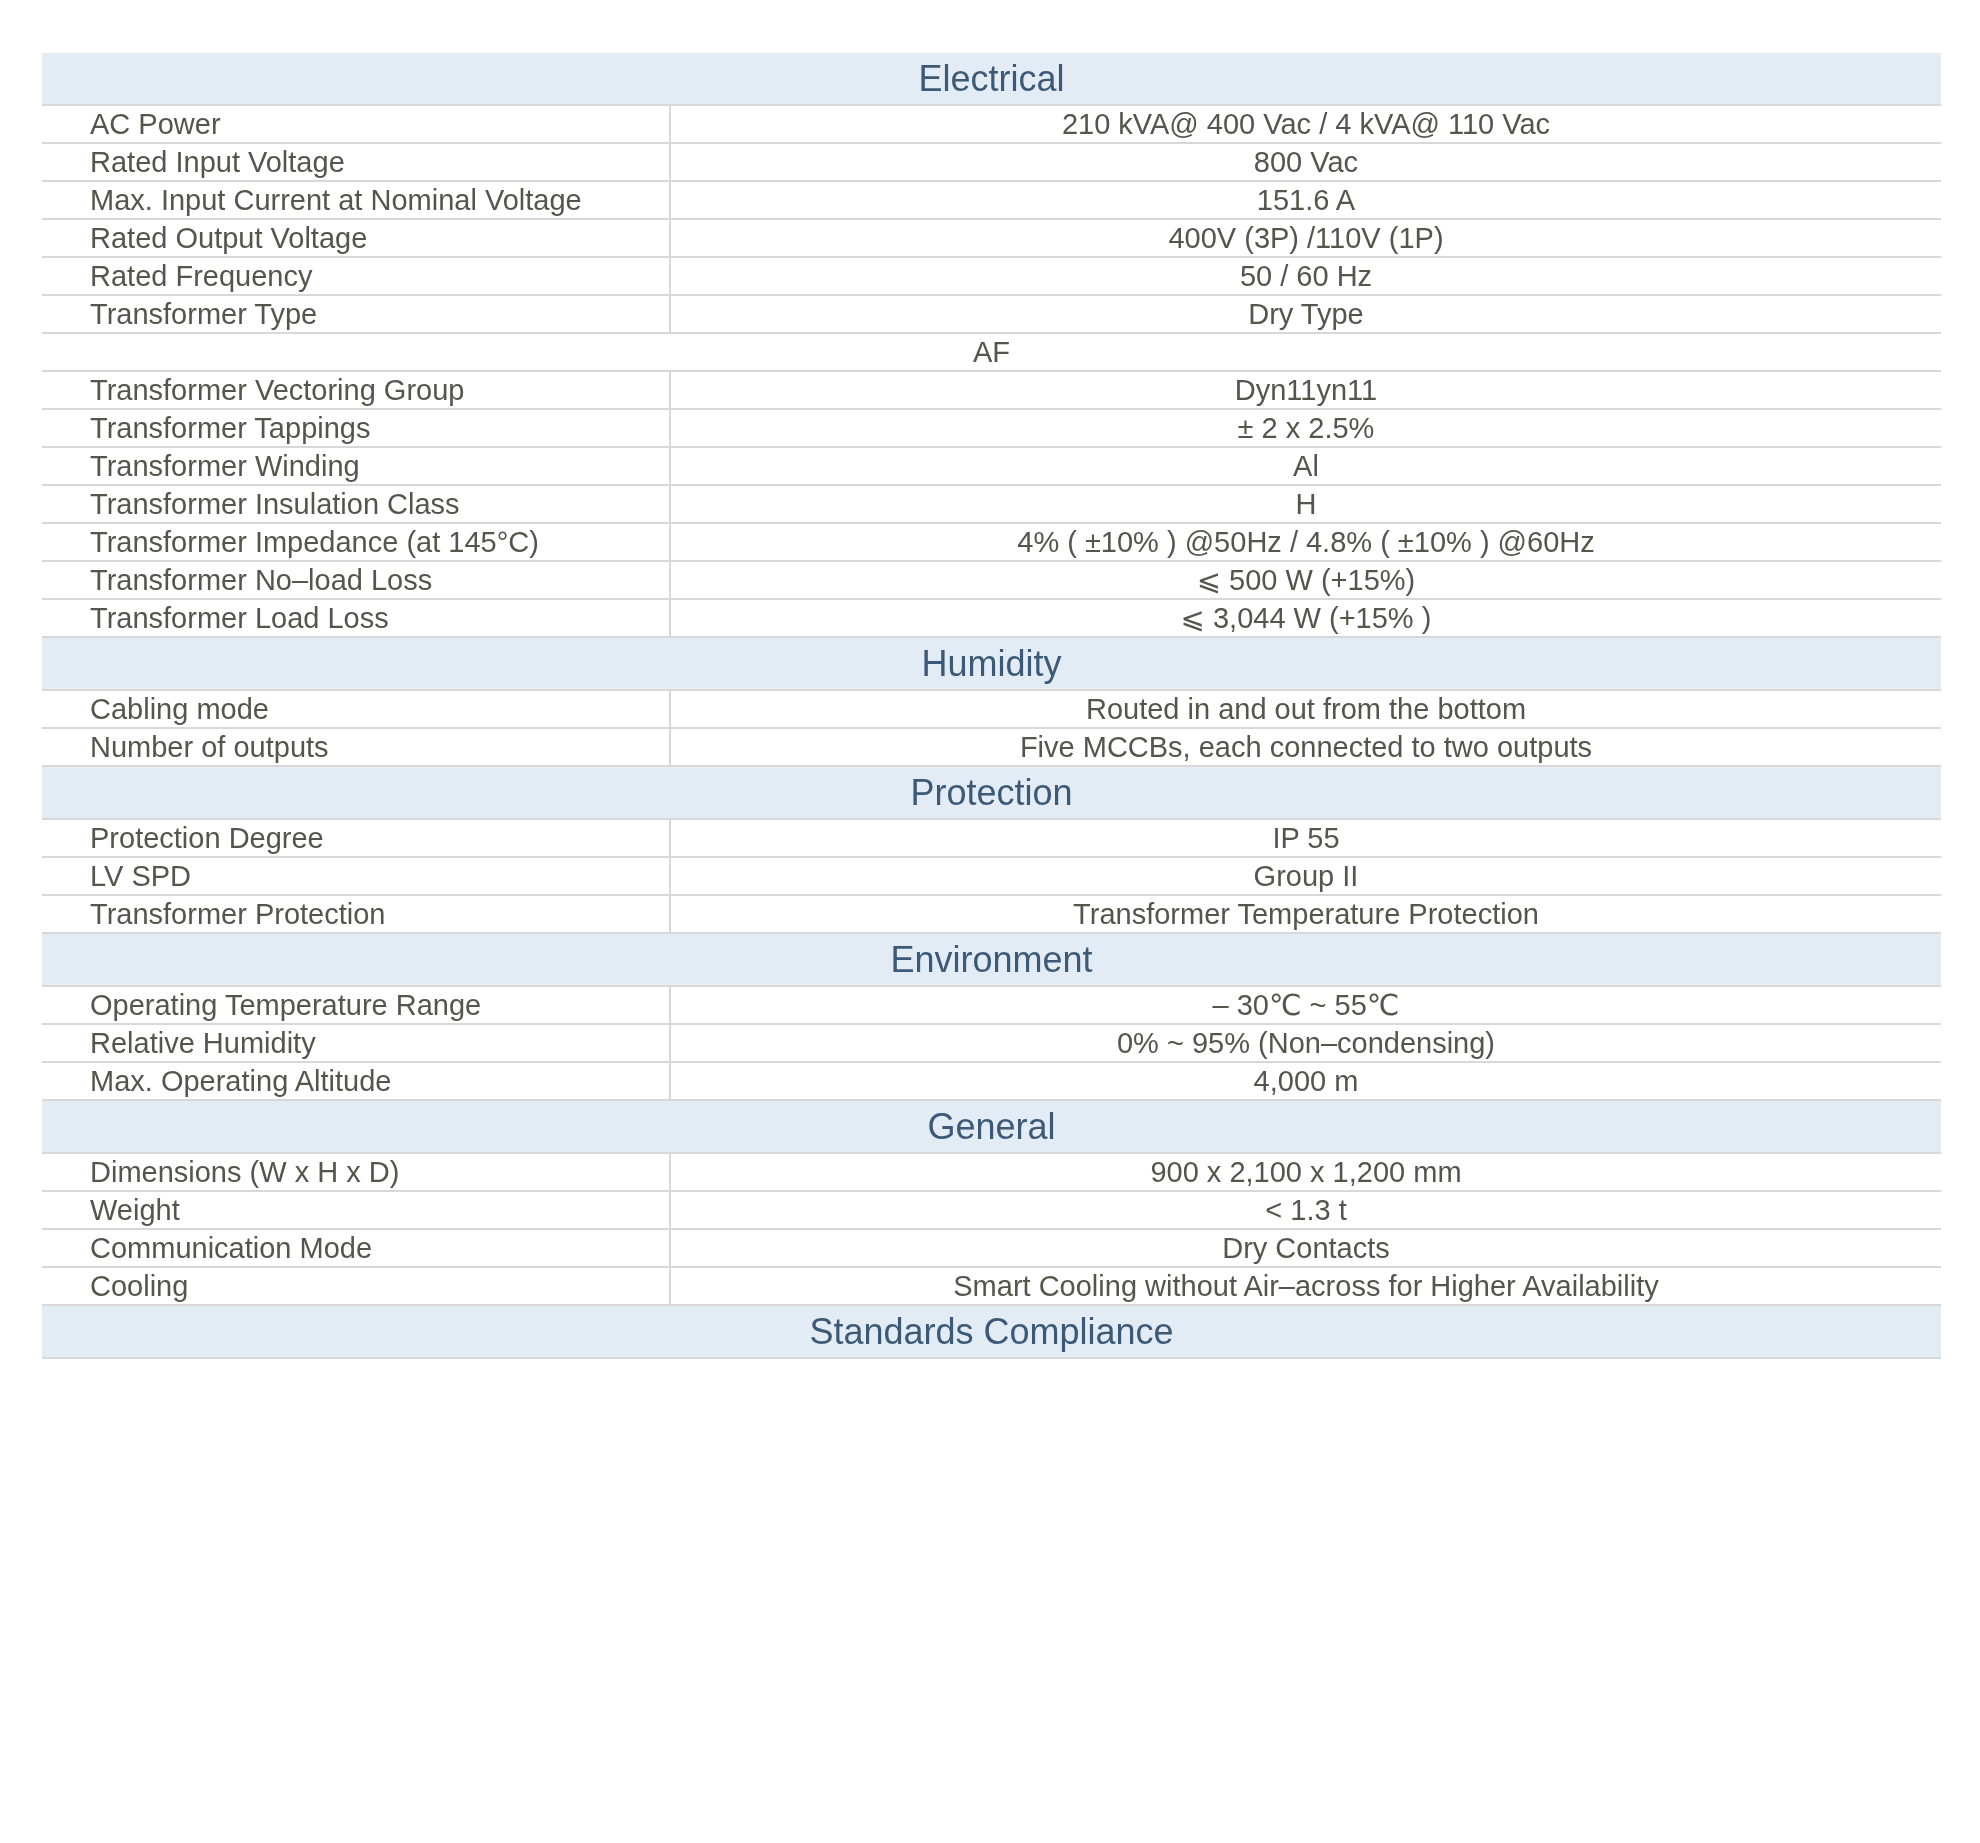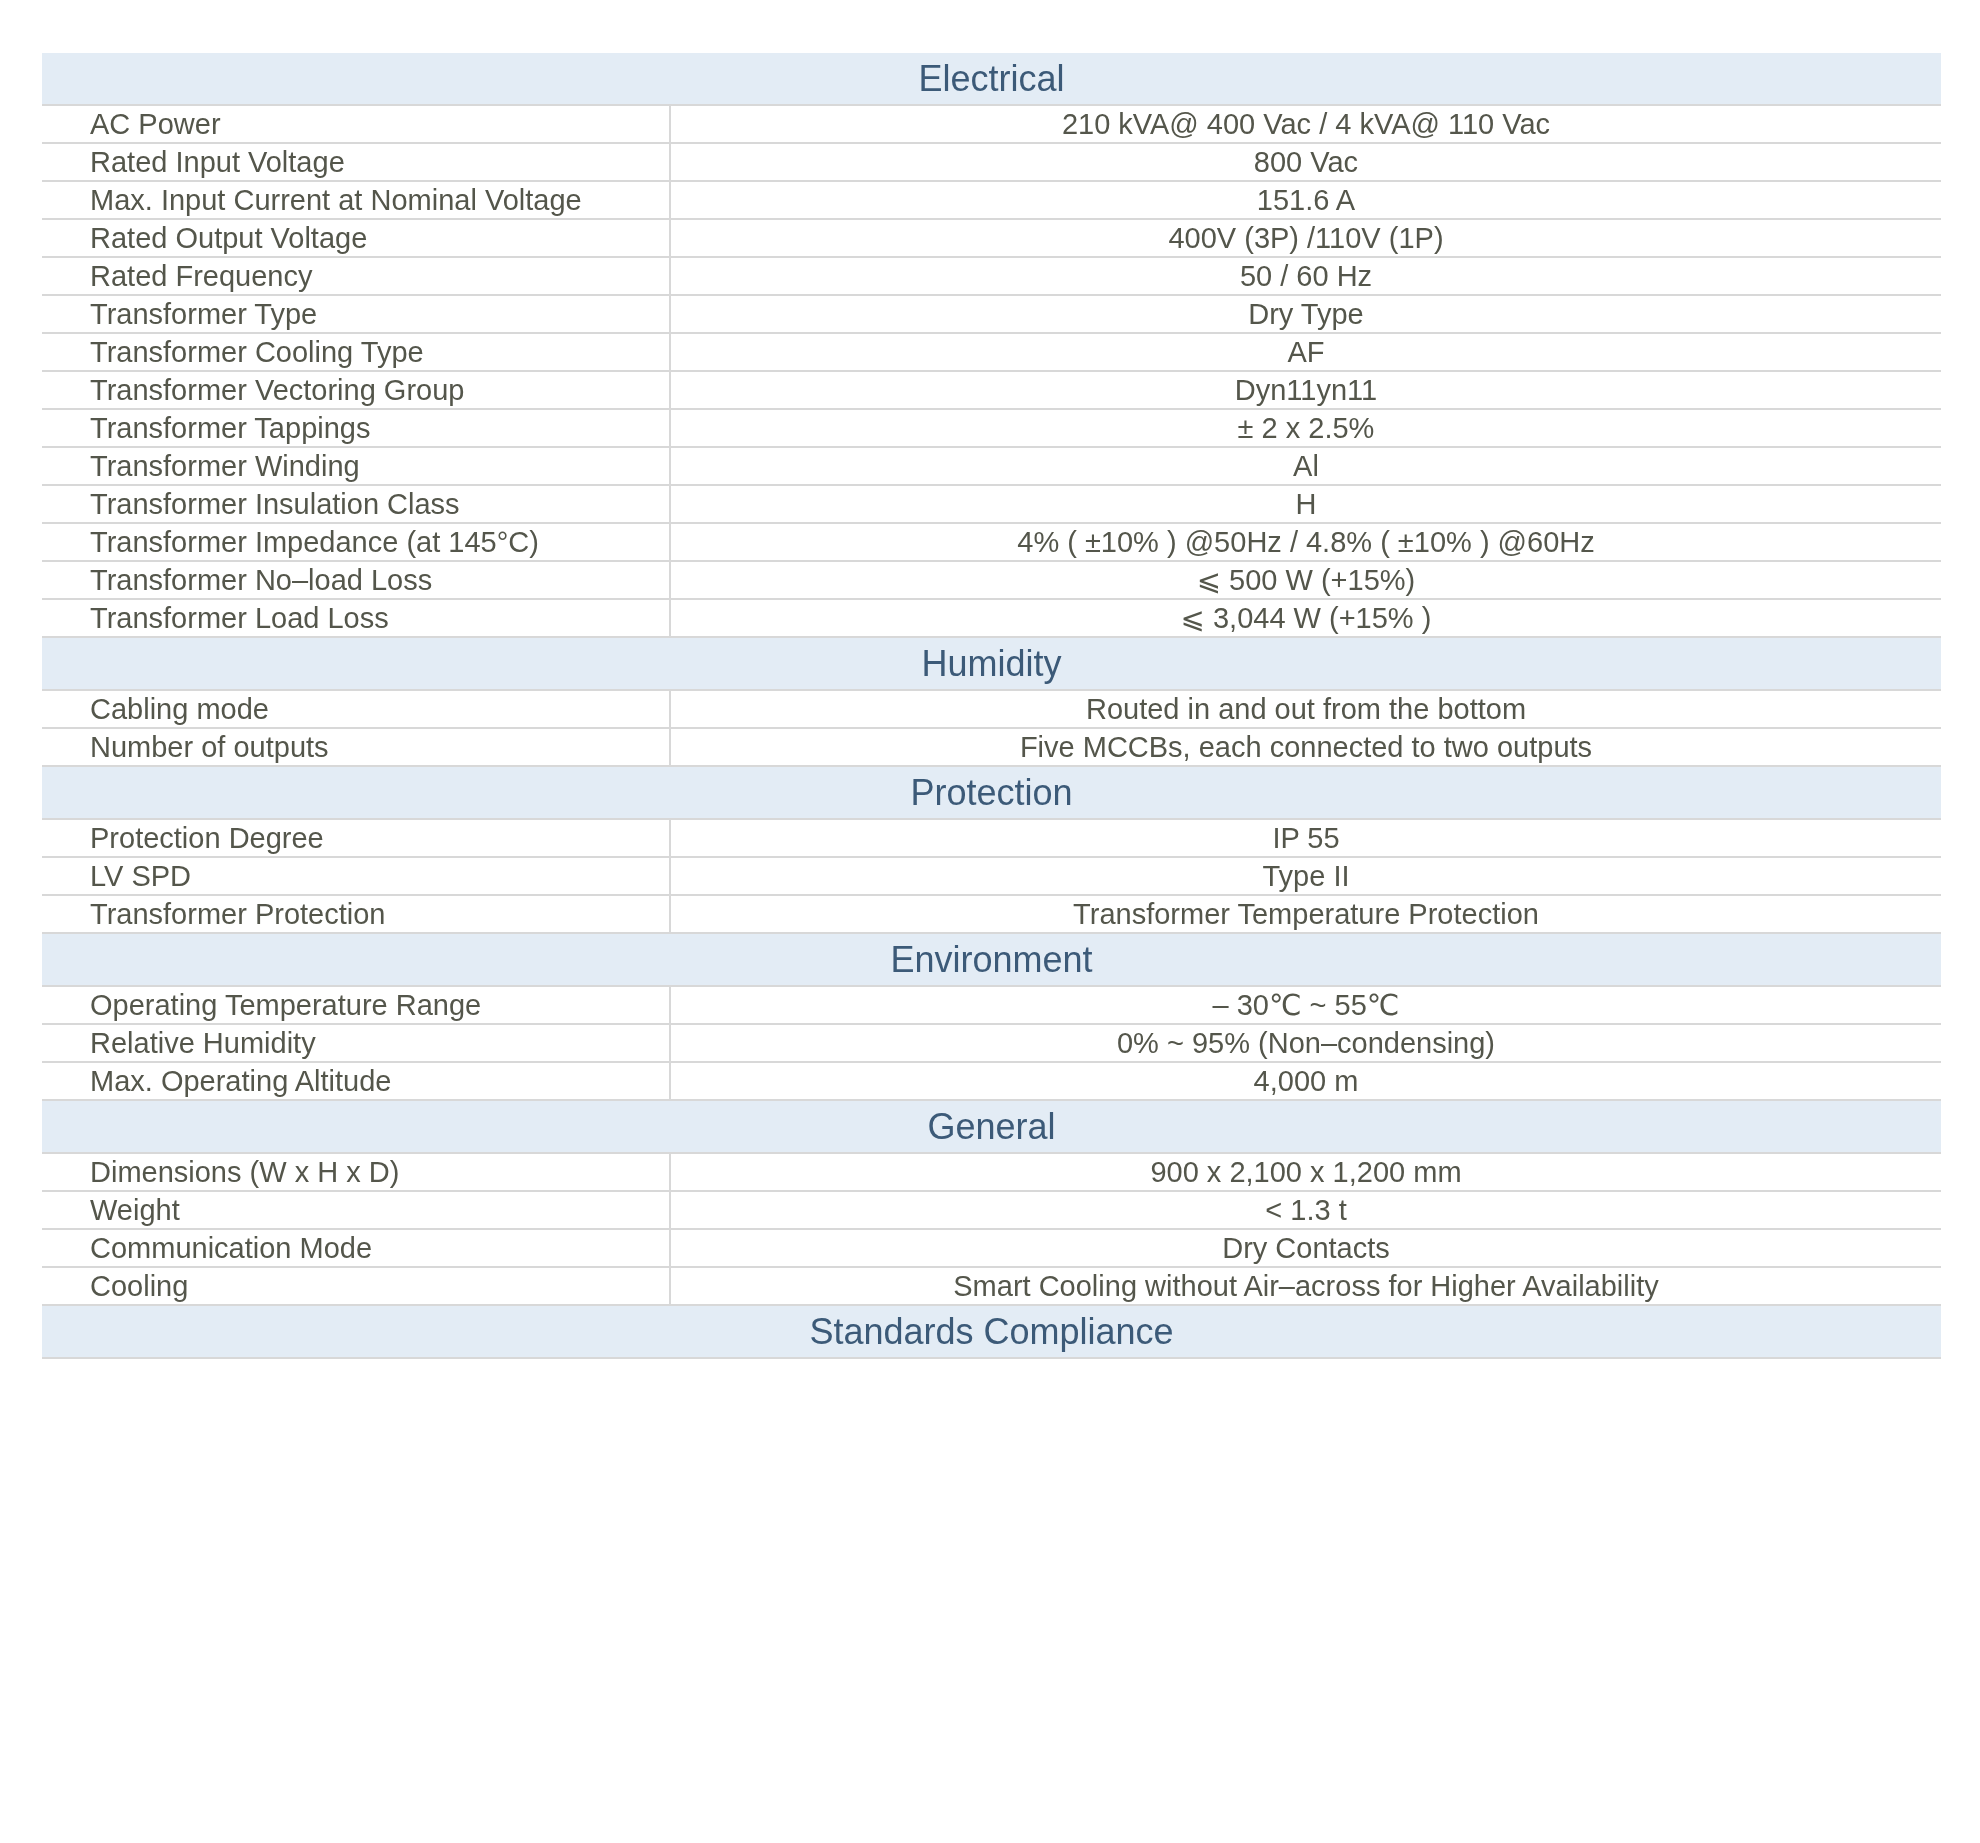--- a/index.html
+++ b/index.html
@@ -71,21 +71,20 @@
     </div>
   <div class="row">
       <div class="cl">Rated Frequency</div>
       <div class="cv">50 / 60 Hz</div>
     </div>
   <div class="row">
       <div class="cl">Transformer Type</div>
       <div class="cv">Dry Type</div>
     </div>
   <div class="row">
-      <div class="cl">Transformer Cooling Type</div>
       <div class="cv">AF</div>
     </div>
   <div class="row">
       <div class="cl">Transformer Vectoring Group</div>
       <div class="cv">Dyn11yn11</div>
     </div>
   <div class="row">
       <div class="cl">Transformer Tappings</div>
       <div class="cv">± 2 x 2.5%</div>
     </div>
@@ -120,21 +119,21 @@
       <div class="cv">Five MCCBs, each connected to two outputs</div>
     </div>
 
   <div class="sec">Protection</div>
   <div class="row">
       <div class="cl">Protection Degree</div>
       <div class="cv">IP 55</div>
     </div>
   <div class="row">
       <div class="cl">LV SPD</div>
-      <div class="cv">Type II</div>
+      <div class="cv">Group II</div>
     </div>
   <div class="row">
       <div class="cl">Transformer Protection</div>
       <div class="cv">Transformer Temperature Protection</div>
     </div>
 
   <div class="sec">Environment</div>
   <div class="row">
       <div class="cl">Operating Temperature Range</div>
       <div class="cv">– 30℃ ~ 55℃</div>

